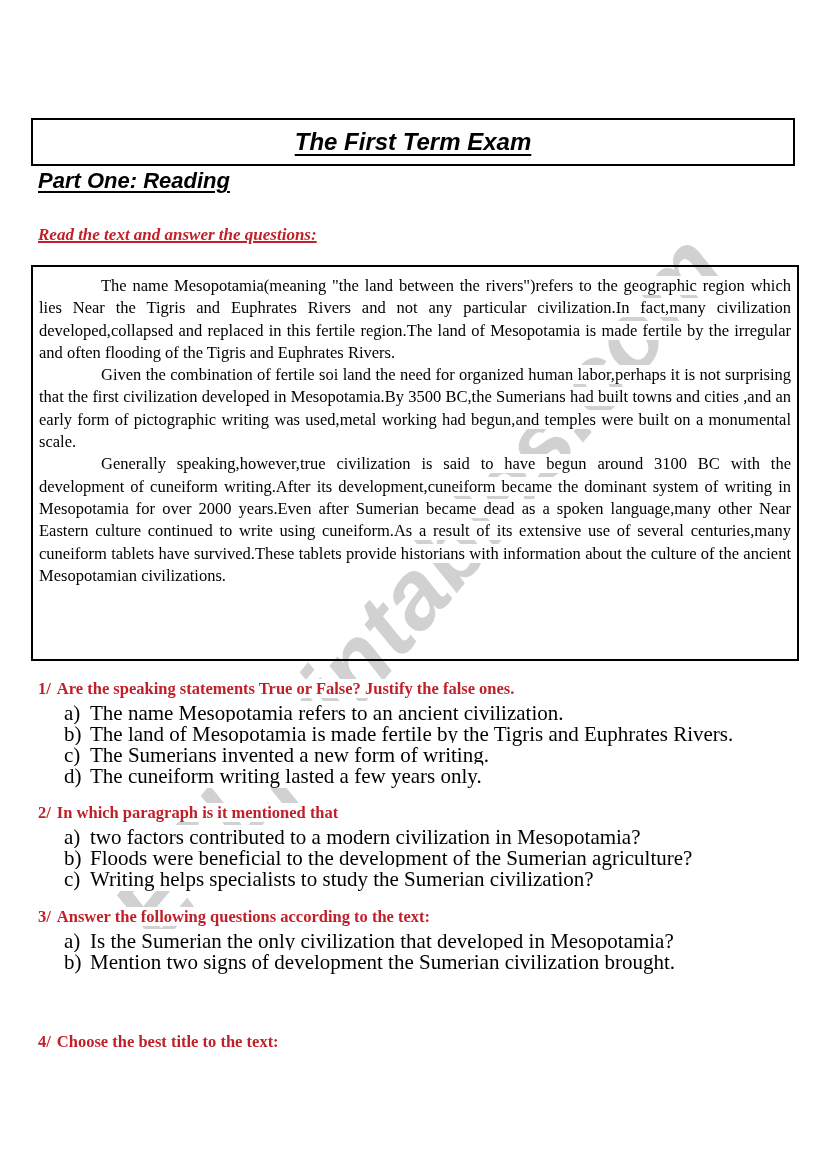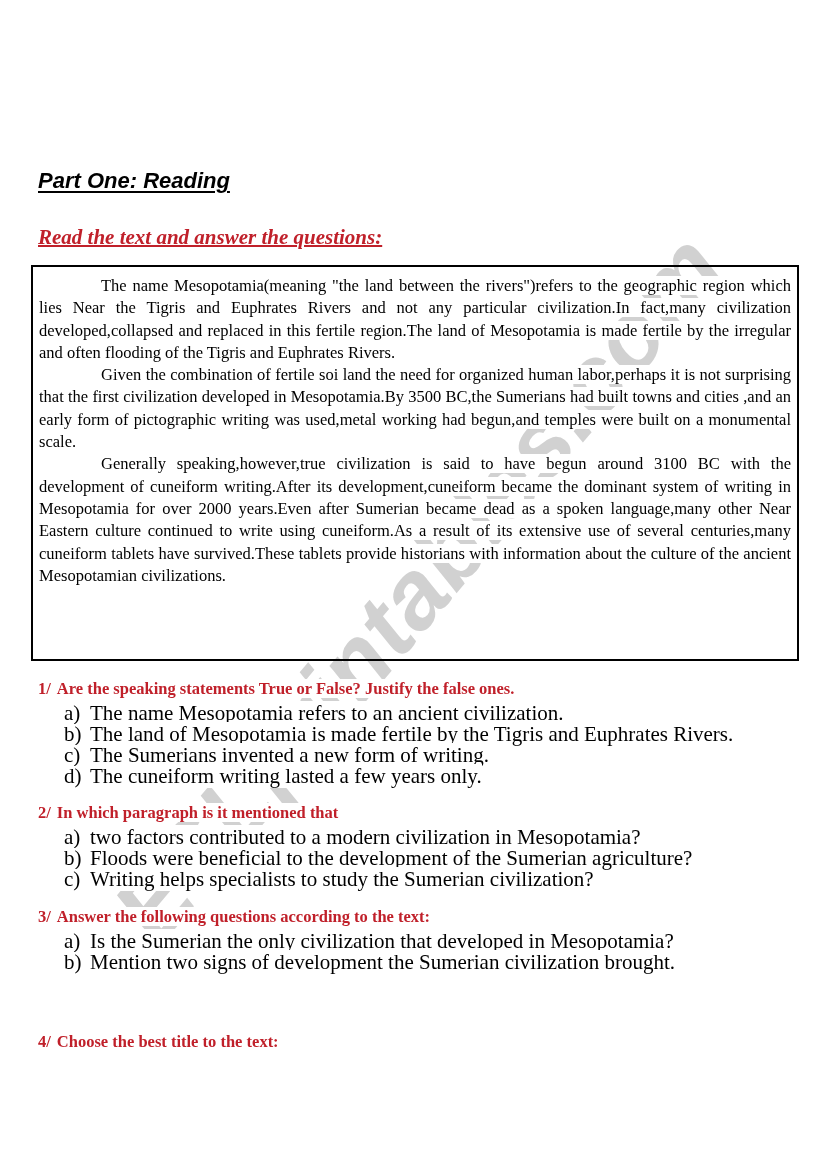--- a/index.html
+++ b/index.html
@@ -54,21 +54,21 @@
     text-decoration-thickness:2px;
     text-underline-offset:3px;
     white-space:nowrap;
   }
   .h-part{left:38px;top:168px;}
   .h-comp{left:38px;top:196px;}
   .instruction{
     left:38px;top:225px;
     font-family:"Liberation Serif", serif;
     font-weight:bold;font-style:italic;
-    font-size:21px;
+    font-size:17px;
     color:#c0202a;
     text-decoration:underline;
     text-decoration-thickness:1.5px;
     white-space:nowrap;
   }
   
   .passage-box{
     left:31px;top:265px;width:752px;height:380px;
     border:2px solid #000;
     padding:8px 6px 4px 6px;
@@ -102,20 +102,23 @@
     width:26px;
   }
 </style>
 </head>
 <body>
 
 <div class="page">
 
   <div class="watermark">ESLprintables.com</div>
 
+  <div class="layer title-box">
+    <span class="title-text hl">The First Term Exam</span>
+  </div>
 
   <div class="layer h-part">
     <span class="sec-heading hl">Part One: Reading</span>
   </div>
 
 
   <div class="layer instruction">
     <span class="hl">Read the text and answer the questions:</span>
   </div>
 

